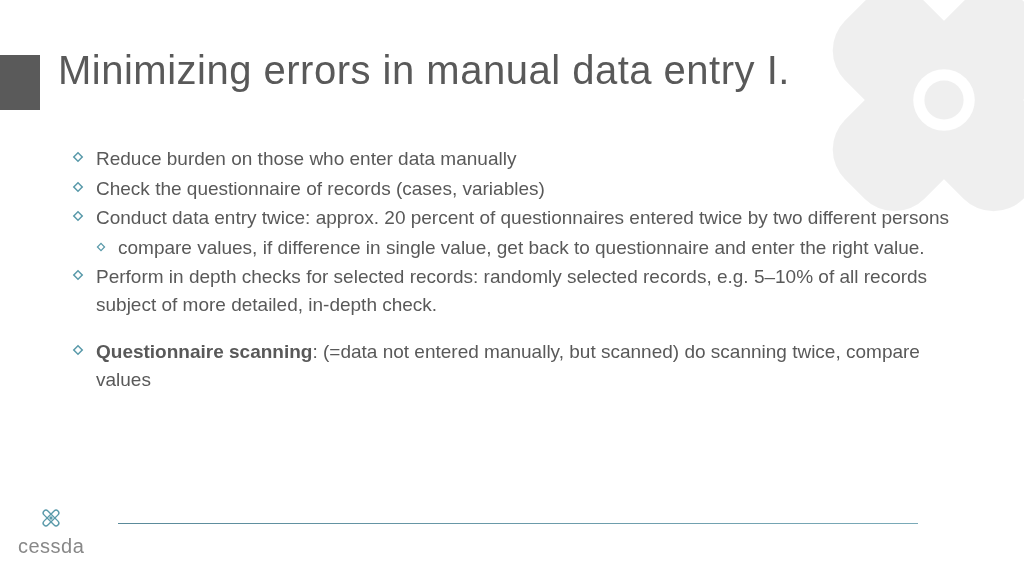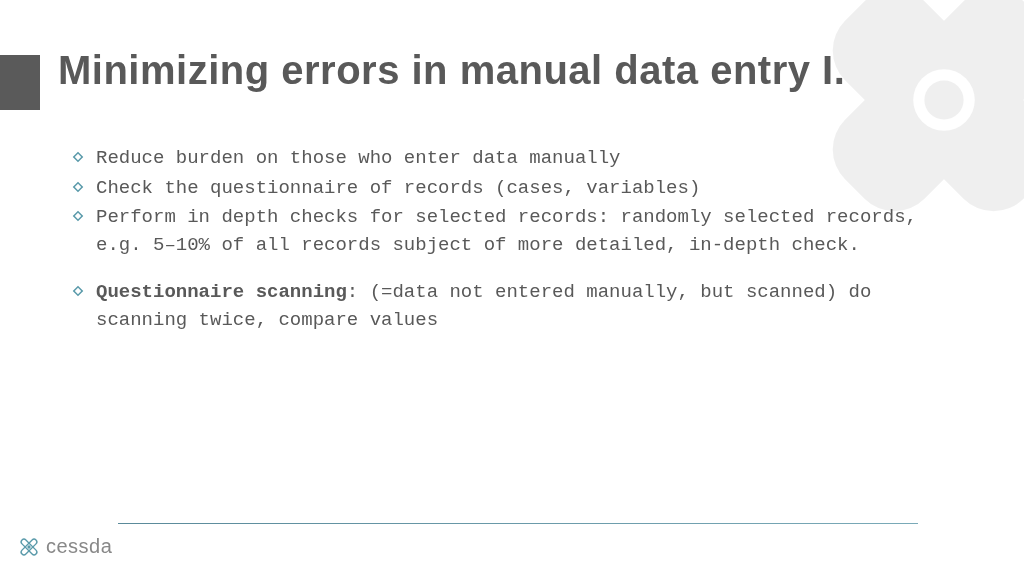--- a/index.html
+++ b/index.html
@@ -30,30 +30,29 @@
       top: 55px;
       width: 40px;
       height: 55px;
       background: #5a5a5a;
     }
     .title {
       position: absolute;
       left: 58px;
       top: 48px;
       font-size: 40px;
-      font-weight: 700;
+      font-weight: 400;
       color: #595959;
       letter-spacing: 0.5px;
     }
     .content {
       position: absolute;
       left: 72px;
       top: 145px;
       width: 880px;
-      font-family: Liberation Mono, monospace;
     }
     .content ul {
       list-style: none;
     }
     .content li {
       position: relative;
       padding-left: 24px;
       font-size: 19px;
       color: #595959;
       line-height: 1.45;
@@ -90,20 +89,21 @@
       height: 1px;
       background: linear-gradient(to right, #5a8a9a 0%, #7aaab8 100%);
     }
     .logo {
       position: absolute;
       left: 18px;
       bottom: 18px;
       display: flex;
       align-items: center;
       gap: 6px;
+      flex-direction: column;
     }
     .logo-text {
       font-size: 20px;
       color: #888888;
       font-weight: 400;
       letter-spacing: 0.5px;
     }
   </style>
 </head>
 <body>
@@ -122,20 +122,26 @@
 <div class="content">
   <ul id="bullet-list">
       <li><svg class="bullet" width="12" height="12" viewBox="0 0 12 12">
     <rect x="3" y="3" width="6" height="6" fill="none" stroke="#5a9aaa" stroke-width="1.5" transform="rotate(45 6 6)"></rect>
   </svg><span>Reduce burden on those who enter data manually</span></li>
       <li><svg class="bullet" width="12" height="12" viewBox="0 0 12 12">
     <rect x="3" y="3" width="6" height="6" fill="none" stroke="#5a9aaa" stroke-width="1.5" transform="rotate(45 6 6)"></rect>
   </svg><span>Check the questionnaire of records (cases, variables)</span></li>
       <li><svg class="bullet" width="12" height="12" viewBox="0 0 12 12">
     <rect x="3" y="3" width="6" height="6" fill="none" stroke="#5a9aaa" stroke-width="1.5" transform="rotate(45 6 6)"></rect>
+  </svg><span>Conduct data entry twice: approx. 20 percent of questionnaires entered twice by two different persons</span></li>
+      <li class="sub"><svg class="bullet" width="10" height="10" viewBox="0 0 12 12">
+    <rect x="3" y="3" width="6" height="6" fill="none" stroke="#5a9aaa" stroke-width="1.5" transform="rotate(45 6 6)"></rect>
+  </svg><span>compare values, if difference in single value, get back to questionnaire and enter the right value.</span></li>
+      <li><svg class="bullet" width="12" height="12" viewBox="0 0 12 12">
+    <rect x="3" y="3" width="6" height="6" fill="none" stroke="#5a9aaa" stroke-width="1.5" transform="rotate(45 6 6)"></rect>
   </svg><span>Perform in depth checks for selected records: randomly selected records, e.g. 5–10% of all records subject of more detailed, in-depth check.</span></li>
       <li class="spaced-top"><svg class="bullet" width="12" height="12" viewBox="0 0 12 12">
     <rect x="3" y="3" width="6" height="6" fill="none" stroke="#5a9aaa" stroke-width="1.5" transform="rotate(45 6 6)"></rect>
   </svg><span class="bold">Questionnaire scanning</span><span>: (=data not entered manually, but scanned) do scanning twice,  compare values</span></li>
     </ul>
 </div>
 
 <div class="footer-line"></div>
 
 <div class="logo">

